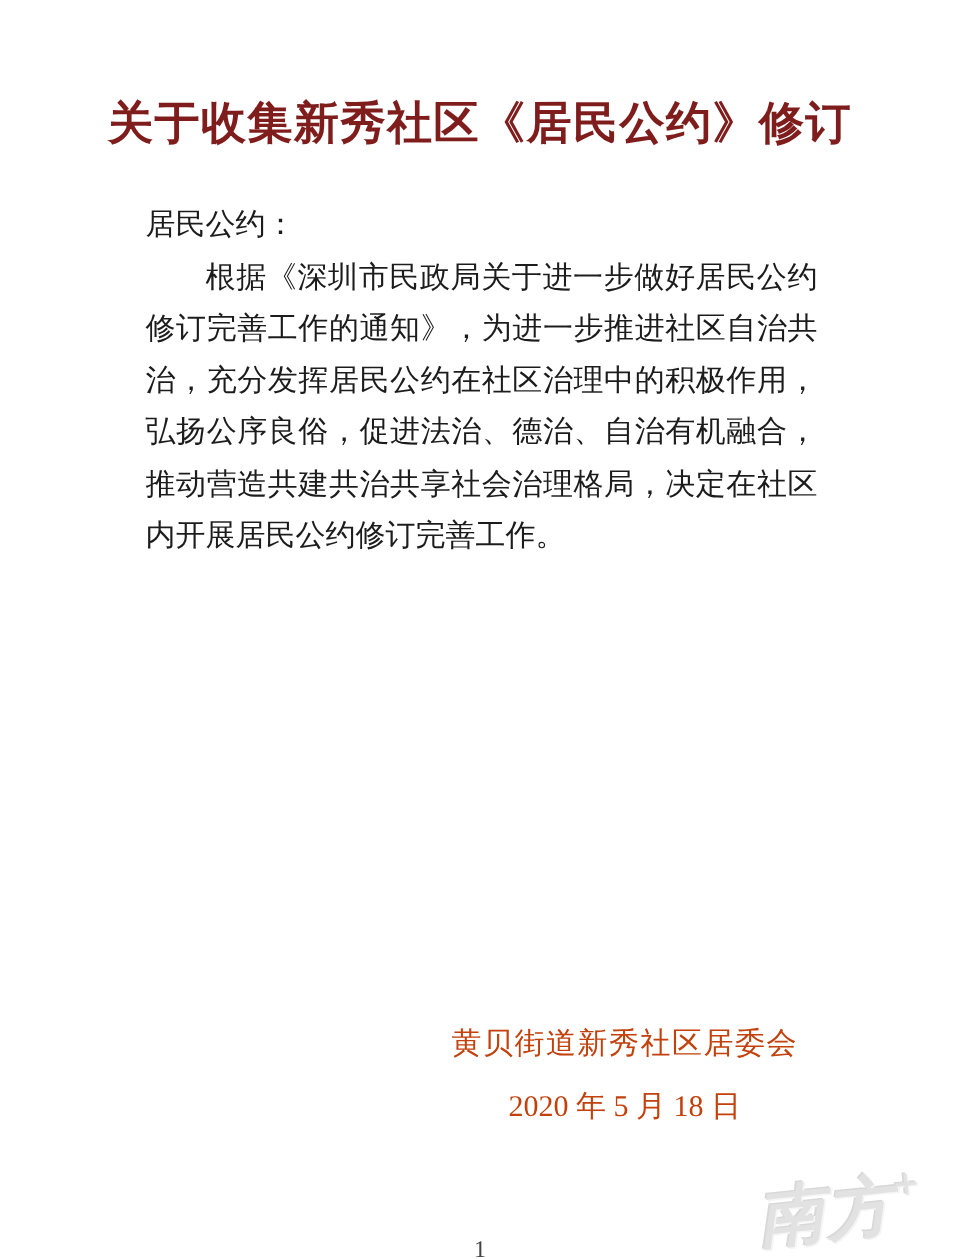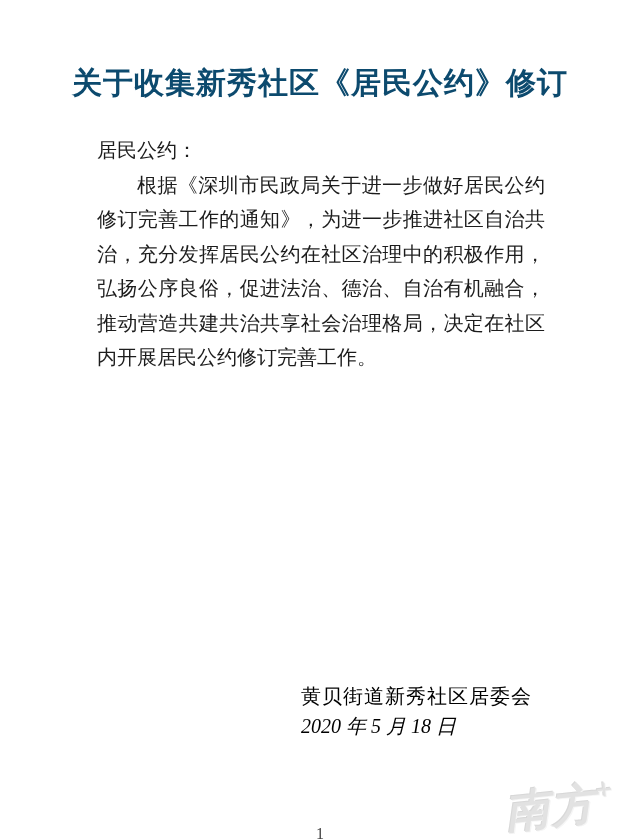--- a/index.html
+++ b/index.html
@@ -20,21 +20,21 @@
     inset: 0;
     background: #ffffff;
     overflow: hidden;
   }
   .doc-title {
     margin: 60px 60px 0 60px;
     text-align: center;
     font-weight: 700;
     font-size: 30px;
     line-height: 45px;
-    color: #0c4a6e;
+    color: #7f1d1d;
     letter-spacing: 1px;
   }
   .doc-title .title-line {
     display: block;
   }
   .doc-body {
     margin: 28px 95px 0 97px;
     font-size: 20px;
     line-height: 34.5px;
     text-align: justify;
@@ -44,33 +44,33 @@
     margin: 0;
     text-indent: 2em;
   }
   .doc-body p.salutation {
     text-indent: 0;
   }
   .sig-block {
     position: absolute;
     top: 681px;
     right: 108px;
+    text-align: center;
     font-size: 20px;
-    color: #000000;
+    color: #c2410c;
   }
   .sig-name {
     display: block;
     line-height: 30px;
     letter-spacing: 1px;
   }
   .sig-date {
     display: block;
     line-height: 30px;
-    margin-top: 0;
-    font-style: italic;
+    margin-top: 12px;
   }
   .watermark {
     position: absolute;
     right: 24px;
     bottom: 2px;
     font-size: 44px;
     font-weight: 700;
     font-style: italic;
     color: #e2e2e2;
     text-shadow: 1px 1px 0 #f5f5f5, -1px -1px 0 #d8d8d8;

